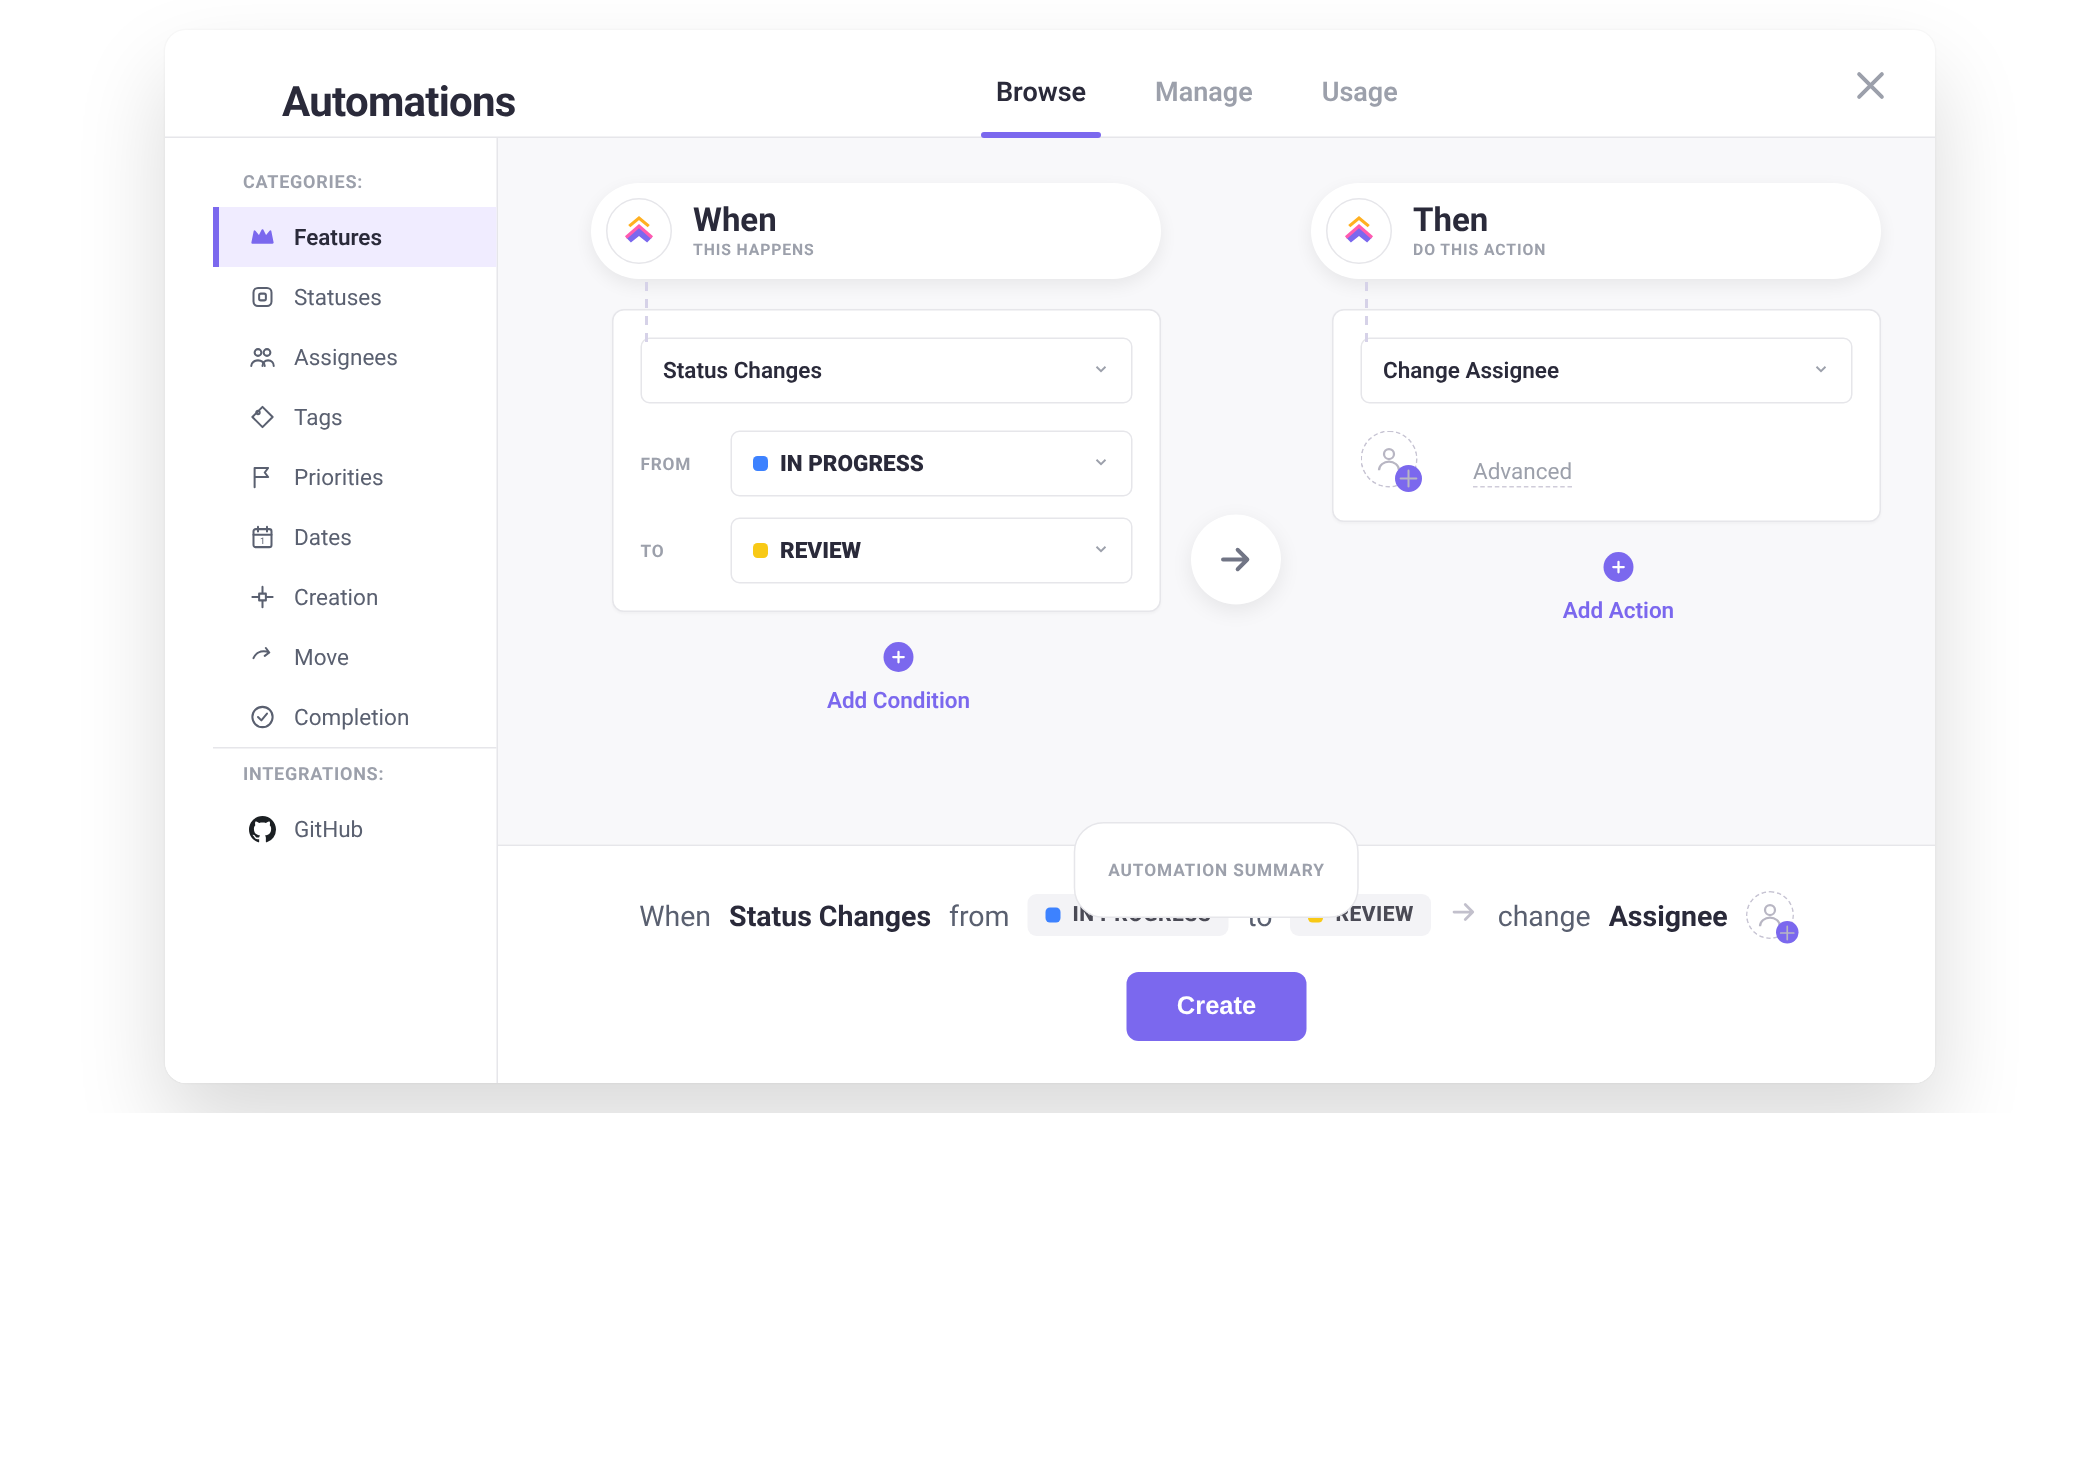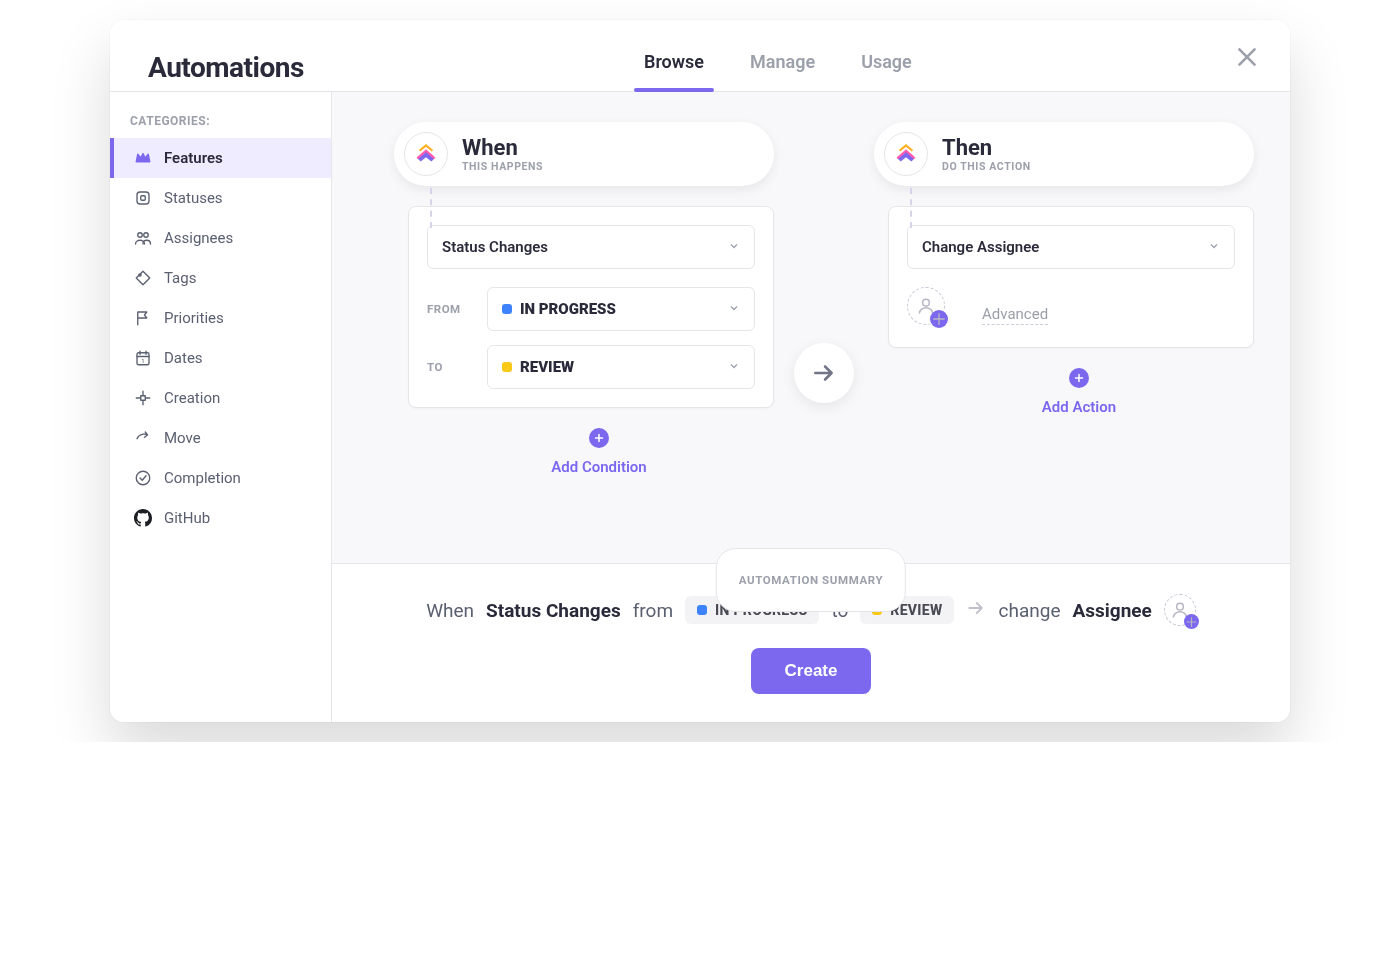--- a/index.html
+++ b/index.html
@@ -38,20 +38,21 @@
     align-items: center;
     padding: 24px 38px 0 38px;
     border-bottom: 1px solid var(--bd);
     position: relative;
   }
   .hdr-title {
     font-size: 28px;
     font-weight: 700;
     color: var(--txt-dark);
     letter-spacing: -0.5px;
+    margin-left: 40px;
   }
   .hdr-tabs {
     display: flex;
     gap: 42px;
     margin: 0 auto;
   }
   .hdr-tab {
     font-size: 18px;
     font-weight: 600;
     color: var(--txt-grey);
@@ -83,20 +84,21 @@
   .body {
     display: flex;
     min-height: 630px;
   }
   
   .sidebar {
     width: 249px;
     border-right: 1px solid var(--bd);
     padding-top: 18px;
     background: var(--bg);
+    padding-left: 32px;
   }
   .side-head {
     font-size: 12px;
     font-weight: 700;
     letter-spacing: 0.5px;
     color: var(--txt-grey);
     padding: 10px 20px;
     border-top: 1px solid var(--bd);
   }
   .side-head:first-child { border-top: none; padding-top: 4px; }
@@ -319,20 +321,21 @@
       <div class="side-item">
         <span class="s-ico">
             <svg viewBox="0 0 24 24">
               <circle cx="12" cy="12" r="9"></circle>
               <path d="M8 12l3 3 5-6"></path>
             </svg>
           </span>
         <span>Completion</span>
       </div>
 
+      <div class="side-head">INTEGRATIONS:</div>
       <div class="side-item">
         <span class="s-ico github">
             <svg viewBox="0 0 16 16">
               <path d="M8 0C3.58 0 0 3.58 0 8c0 3.54 2.29 6.53 5.47 7.59.4.07.55-.17.55-.38 0-.19-.01-.82-.01-1.49-2.01.37-2.53-.49-2.69-.94-.09-.23-.48-.94-.82-1.13-.28-.15-.68-.52-.01-.53.63-.01 1.08.58 1.23.82.72 1.21 1.87.87 2.33.66.07-.52.28-.87.51-1.07-1.78-.2-3.64-.89-3.64-3.95 0-.87.31-1.59.82-2.15-.08-.2-.36-1.02.08-2.12 0 0 .67-.21 2.2.82.64-.18 1.32-.27 2-.27.68 0 1.36.09 2 .27 1.53-1.04 2.2-.82 2.2-.82.44 1.1.16 1.92.08 2.12.51.56.82 1.27.82 2.15 0 3.07-1.87 3.75-3.65 3.95.29.25.54.73.54 1.48 0 1.07-.01 1.93-.01 2.2 0 .21.15.46.55.38A8.013 8.013 0 0016 8c0-4.42-3.58-8-8-8z"></path>
             </svg>
           </span>
         <span>GitHub</span>
       </div>
     </div>
 

